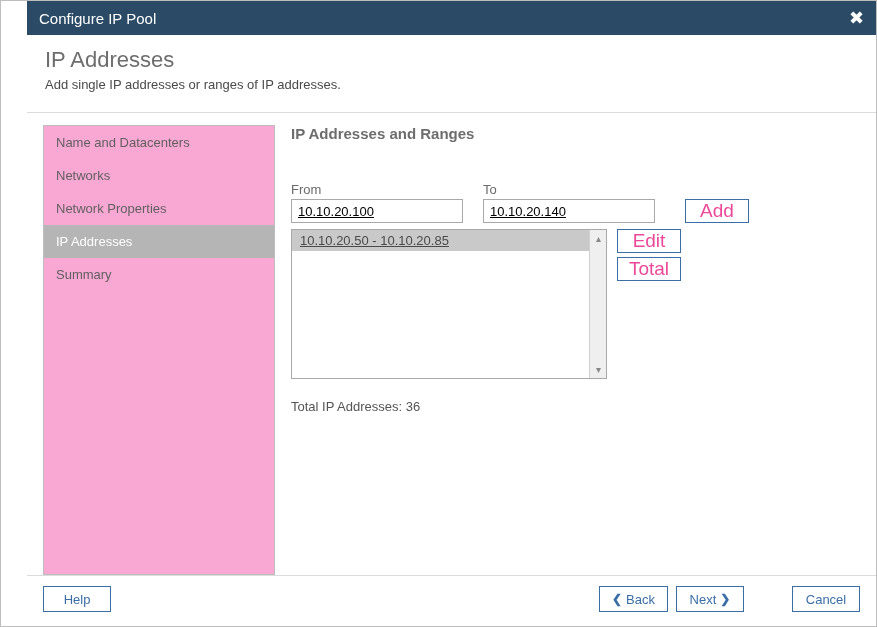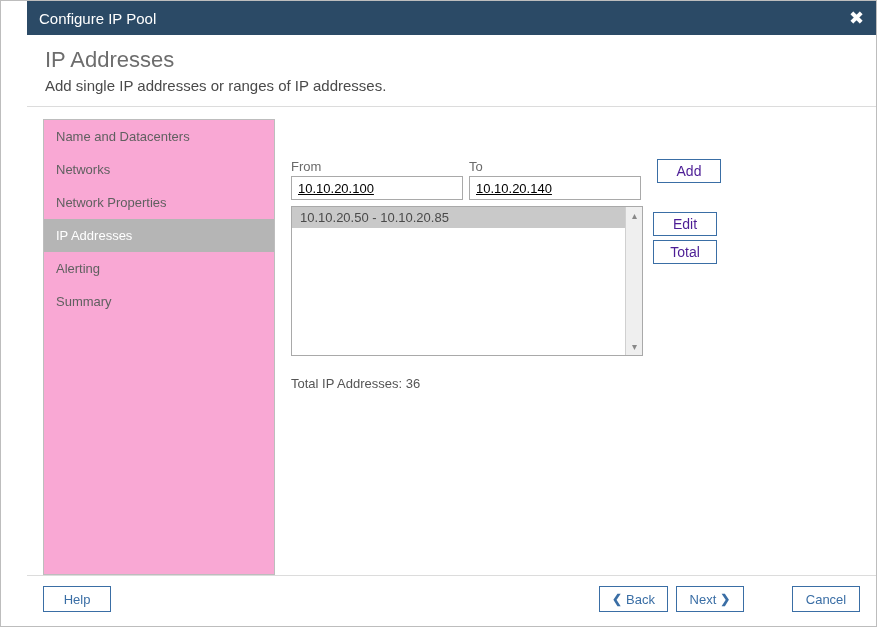--- a/index.html
+++ b/index.html
@@ -36,23 +36,23 @@
     padding: 12px 18px 6px 18px;
     border-bottom: 1px solid #dcdcdc;
   }
   .header h2 {
     margin: 0 0 4px 0;
     font-size: 22px;
     font-weight: normal;
     color: #6d6d6d;
   }
   .header .subtitle {
-    font-size: 15px;
+    font-size: 13px;
     color: #4a4a4a;
-    margin-bottom: 6px;
+    margin-bottom: 14px;
   }
   .body {
     flex: 1;
     display: flex;
     padding: 12px 16px 0 16px;
     gap: 16px;
     overflow: hidden;
   }
   .sidebar {
     width: 232px;
@@ -74,22 +74,22 @@
     padding-right: 8px;
   }
   .section-title {
     font-size: 15px;
     font-weight: bold;
     color: #6d6d6d;
     margin-bottom: 4px;
   }
   .range-row {
     display: flex;
-    align-items: flex-start;
-    gap: 6px;
+    align-items: flex-end;
+    gap: 20px;
     margin-top: 40px;
   }
   .range-col { display: flex; flex-direction: column; }
   .range-col label { color: #6a6a6a; margin-bottom: 2px; }
   .range-col input {
     width: 172px;
     height: 24px;
     border: 1px solid #a9a9a9;
     padding: 2px 6px;
     font-size: 13px;
@@ -100,37 +100,38 @@
     margin-left: 10px;
     display: flex;
     flex-direction: column;
     gap: 4px;
   }
   .btn {
     min-width: 64px;
     height: 24px;
     border: 1px solid #3a6ea5;
     background: #fff;
-    color: #4c1d95;
-    font-size: 14px;
+    color: #ec4899;
+    font-size: 19px;
     cursor: pointer;
     padding: 0 8px;
   }
   .listbox-wrap {
     display: flex;
     margin-top: 6px;
     gap: 10px;
   }
   .listbox {
-    width: 352px;
+    width: 316px;
     height: 150px;
     border: 1px solid #a9a9a9;
     background: #fff;
     position: relative;
     overflow: hidden;
+    text-decoration: underline;
   }
   .listbox-scrolltrack {
     position: absolute;
     right: 0; top: 0; bottom: 0;
     width: 17px;
     background: #efefef;
     border-left: 1px solid #d0d0d0;
   }
   .scroll-arrow {
     width: 17px; height: 17px;
@@ -197,25 +198,25 @@
     <div class="subtitle">Add single IP addresses or ranges of IP addresses.</div>
   </div>
 
   <div class="body">
 
     <div class="sidebar">
       <div class="sidebar-item"><span>Name and Datacenters</span></div>
       <div class="sidebar-item"><span>Networks</span></div>
       <div class="sidebar-item"><span>Network Properties</span></div>
       <div class="sidebar-item active"><span>IP Addresses</span></div>
-      <div class="sidebar-item"><span>Alerting</span></div>
       <div class="sidebar-item"><span>Summary</span></div>
     </div>
 
     <div class="main">
+      <div class="section-title">IP Addresses and Ranges</div>
 
       <div class="range-row">
         <div class="range-col">
           <label>From</label>
           <input type="text" value="10.10.20.100" style="">
         </div>
         <div class="range-col">
           <label>To</label>
           <input type="text" value="10.10.20.140" style="">
         </div>
@@ -227,21 +228,21 @@
       <div class="listbox-wrap">
         <div class="listbox">
           <div class="list-item selected">
             <span>10.10.20.50 - 10.10.20.85</span>
           </div>
           <div class="listbox-scrolltrack">
             <div class="scroll-arrow">▴</div>
             <div class="scroll-arrow down">▾</div>
           </div>
         </div>
-        <div class="buttons-col" style="margin-left:0; margin-top:6px;">
+        <div class="buttons-col" style="margin-left:0; margin-top:0;">
           <button class="btn">Edit</button>
           <button class="btn">Total</button>
         </div>
       </div>
 
       <div class="total-row">Total IP Addresses: 36</div>
     </div>
 
   </div>
 

